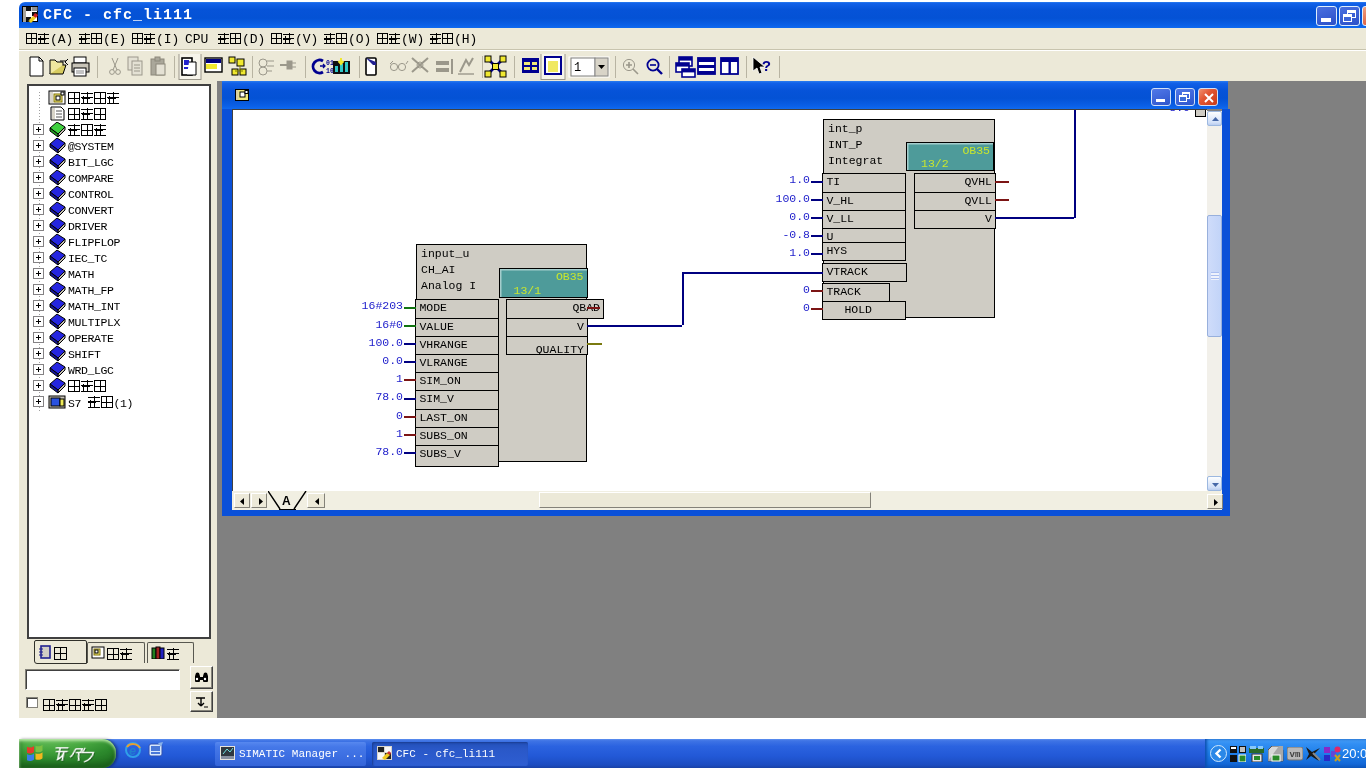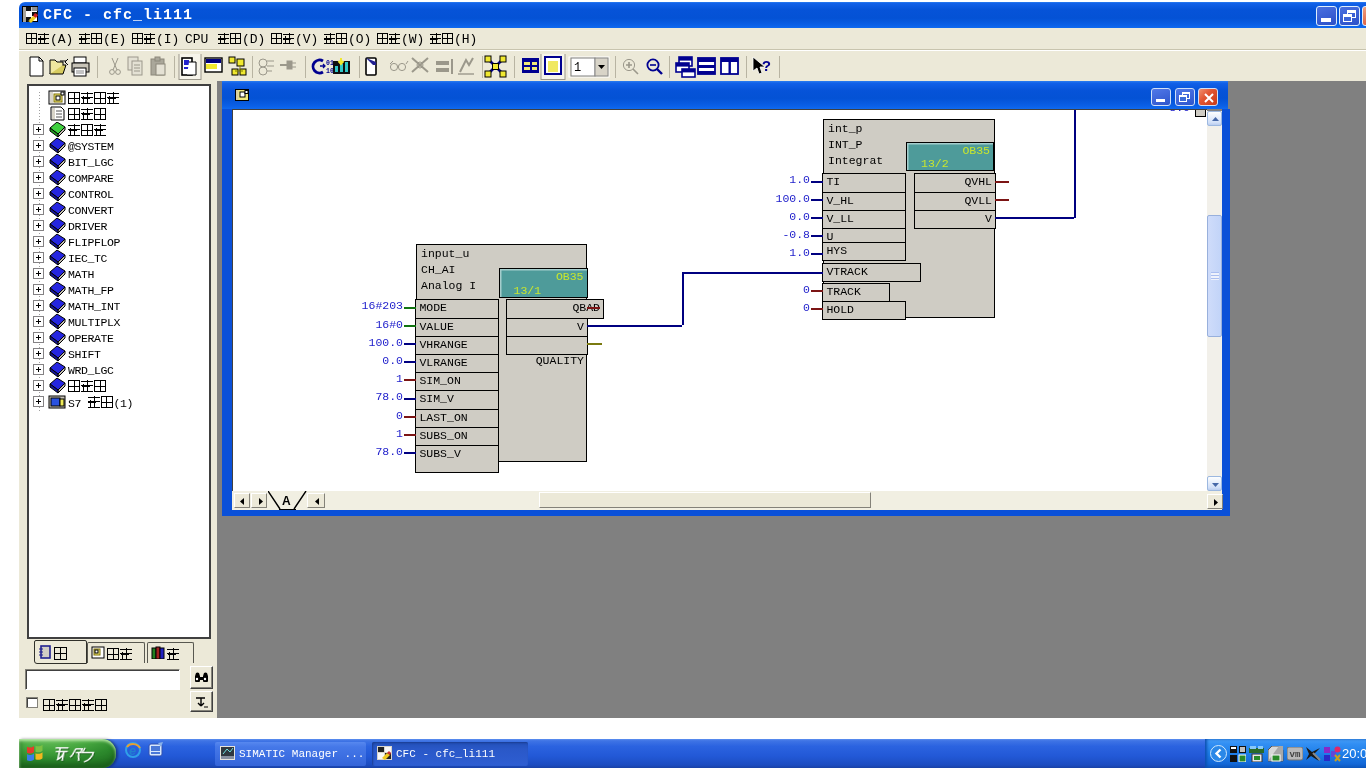--- a/index.html
+++ b/index.html
@@ -355,31 +355,31 @@
             </div>
       <div class="pin" style="left:-1.6px;top:145.4px;width:84px;height:19.4px">
               <span style="position:absolute;left:3px;top:1px">SIM_V</span>
             </div>
       <div class="pin" style="left:-1.6px;top:163.6px;width:84px;height:19.4px">
               <span style="position:absolute;left:3px;top:1px">LAST_ON</span>
             </div>
       <div class="pin" style="left:-1.6px;top:181.79999999999998px;width:84px;height:19.4px">
               <span style="position:absolute;left:3px;top:1px">SUBS_ON</span>
             </div>
-      <div class="pin" style="left:-1.6px;top:200.0px;width:84px;height:28px">
+      <div class="pin" style="left:-1.6px;top:200.0px;width:84px;height:22px">
               <span style="position:absolute;left:3px;top:1px">SUBS_V</span>
             </div>
       <div class="pin" style="left:89px;top:54.4px;width:98px;height:19.4px">
               <span style="position:absolute;right:3px;top:1px">QBAD</span>
             </div>
       <div class="pin" style="left:89px;top:72.6px;width:82px;height:19.4px">
               <span style="position:absolute;right:3px;top:1px">V</span>
             </div>
       <div class="pin" style="left:89px;top:90.8px;width:82px;height:19.4px">
-              <span style="position:absolute;right:3px;top:17px">QUALITY</span>
+              <span style="position:absolute;right:3px;top:6px">QUALITY</span>
             </div>
       </div>
       <div class="blk" style="left:590px;top:9px;width:172px;height:199px">
       <span style="position:absolute;left:4px;top:2px">int_p</span>
       <span style="position:absolute;left:4px;top:18px">INT_P</span>
       <span style="position:absolute;left:4px;top:34px">Integrat</span>
       <div class="ob" style="left:82px;top:22px;width:88px;height:29px">
               <span style="position:absolute;right:3px;top:1px">OB35</span>
               <span style="position:absolute;left:14px;top:14px">13/2</span>
             </div>
@@ -391,28 +391,28 @@
             </div>
       <div class="pin" style="left:-1.6px;top:89.8px;width:84px;height:19.4px">
               <span style="position:absolute;left:3px;top:1px">V_LL</span>
             </div>
       <div class="pin" style="left:-1.6px;top:108.0px;width:84px;height:19.4px">
               <span style="position:absolute;left:3px;top:1px">U</span>
             </div>
       <div class="pin" style="left:-1.6px;top:122px;width:84px;height:19.4px">
               <span style="position:absolute;left:3px;top:1px">HYS</span>
             </div>
-      <div class="pin" style="left:-1.6px;top:143px;width:99px;height:19.4px">
+      <div class="pin" style="left:-1.6px;top:143px;width:85px;height:19.4px">
               <span style="position:absolute;left:3px;top:1px">VTRACK</span>
             </div>
       <div class="pin" style="left:-1.6px;top:162.6px;width:68px;height:19.4px">
               <span style="position:absolute;left:3px;top:1px">TRACK</span>
             </div>
       <div class="pin" style="left:-1.6px;top:180.79999999999998px;width:84px;height:19.4px">
-              <span style="position:absolute;left:3px;top:1px">HOLD</span>
+              <span style="position:absolute;left:21px;top:1px">HOLD</span>
             </div>
       <div class="pin" style="left:90px;top:53.4px;width:82px;height:19.4px">
               <span style="position:absolute;right:3px;top:1px">QVHL</span>
             </div>
       <div class="pin" style="left:90px;top:71.6px;width:82px;height:19.4px">
               <span style="position:absolute;right:3px;top:1px">QVLL</span>
             </div>
       <div class="pin" style="left:90px;top:89.8px;width:82px;height:19.4px">
               <span style="position:absolute;right:3px;top:1px">V</span>
             </div>

